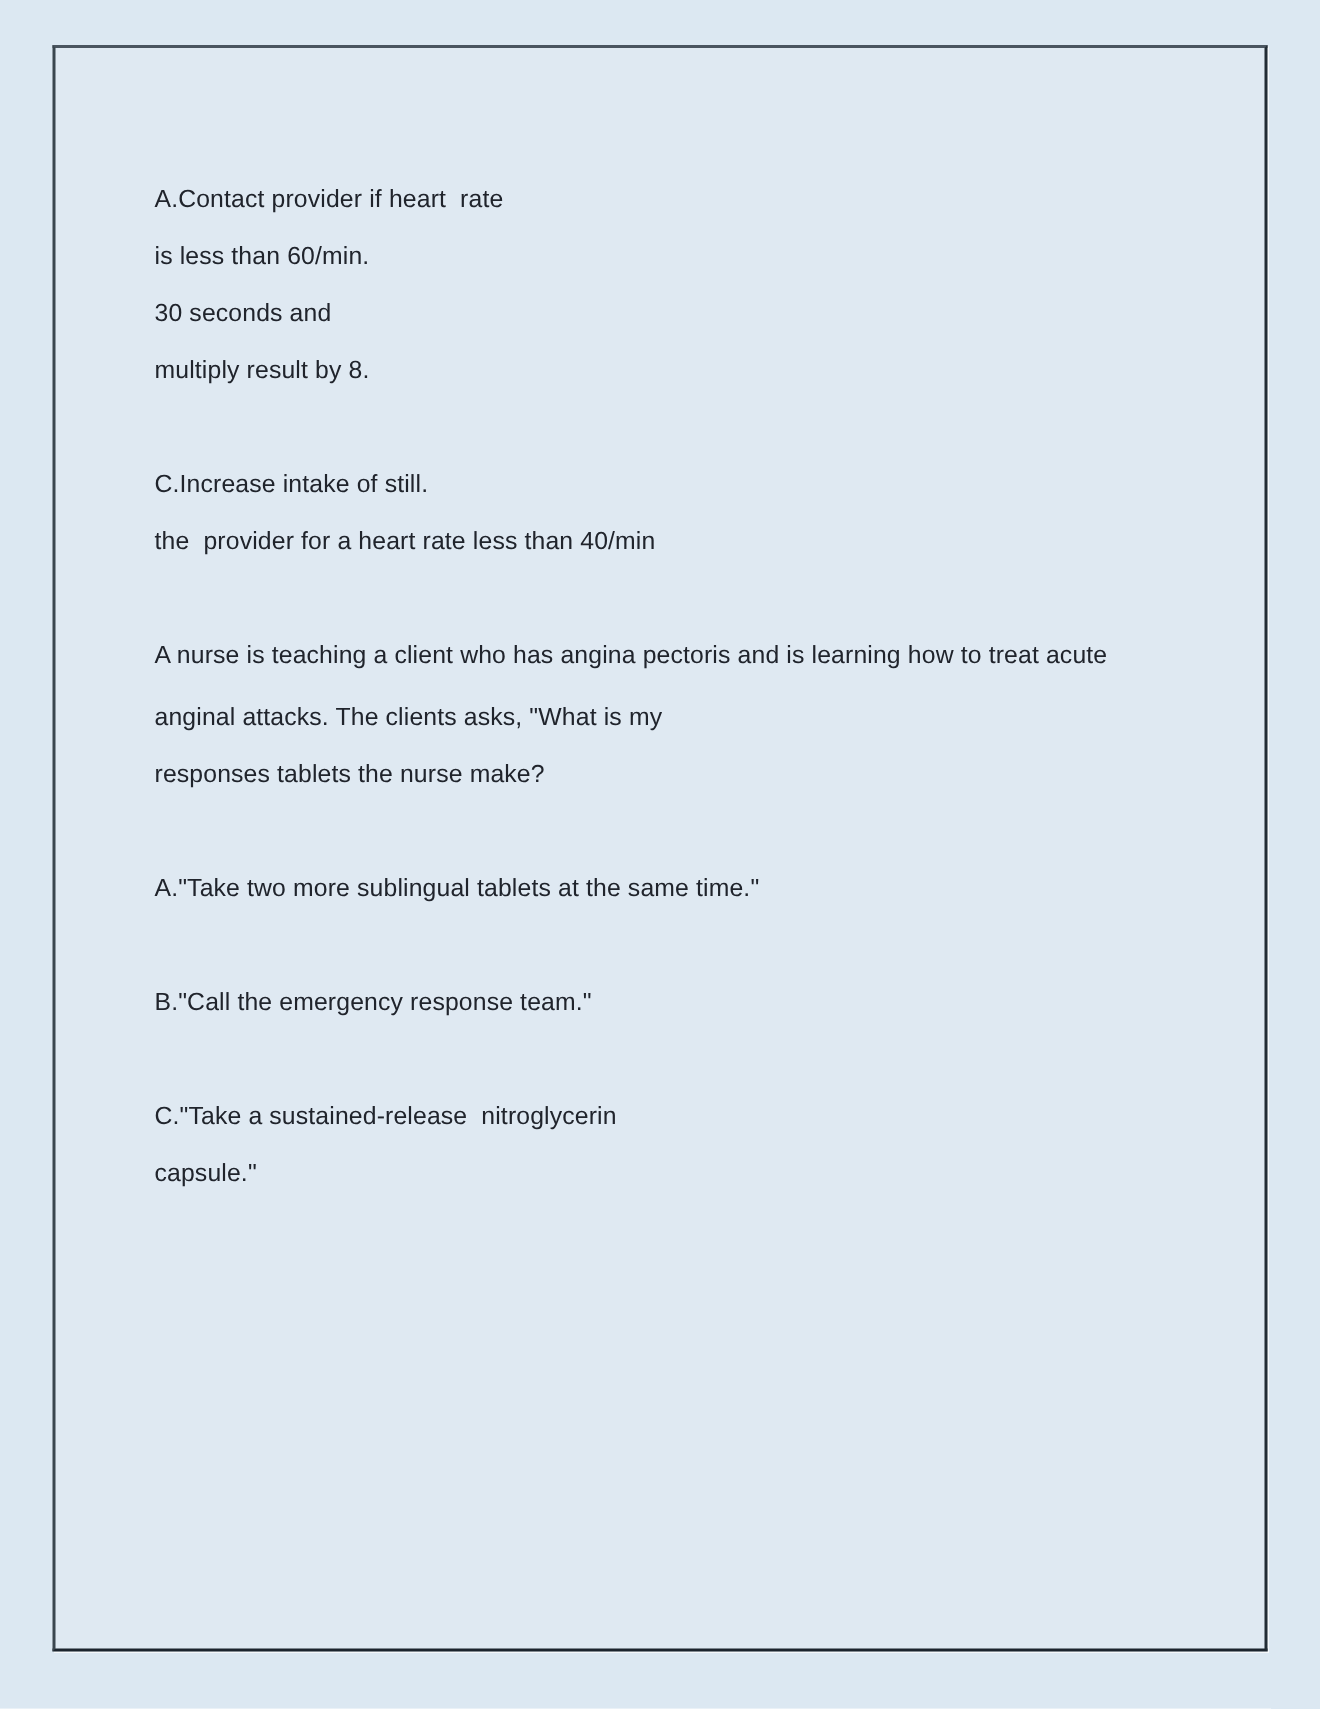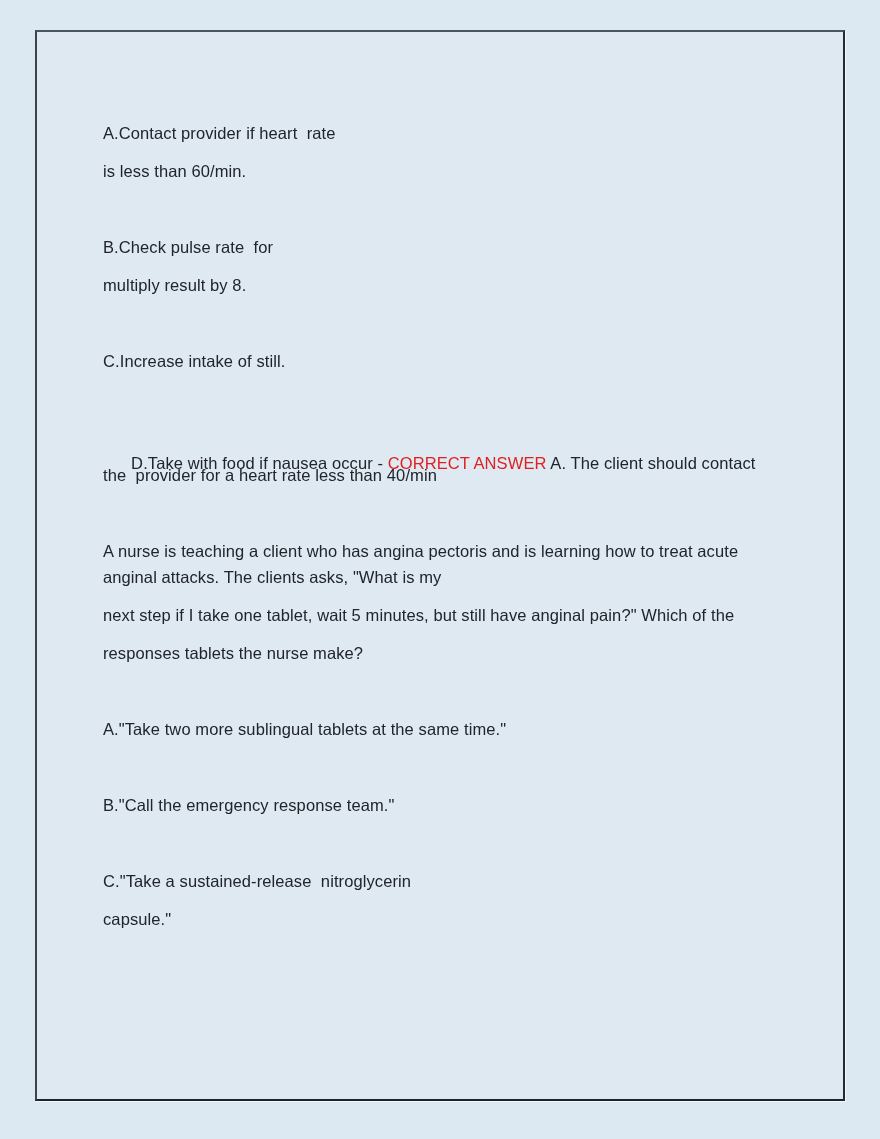--- a/index.html
+++ b/index.html
@@ -31,47 +31,43 @@
   .text-line {
     height: 26px;
     line-height: 26px;
     font-size: 16.5px;
     color: #20242c;
     white-space: pre;
     letter-spacing: 0.1px;
   }
   .g-para  { margin-top: 12px; }
   .g-blank { margin-top: 50px; }
-  .g-wrap  { margin-top: 0; }
+  .g-wrap  { margin-top: 15px; }
   .correct-answer {
     color: #e02020;
   }
 </style>
 </head>
 <body>
 
 <div class="canvas">
   <div class="page">
 
     <div class="text-line">A.Contact provider if heart  rate</div>
     <div class="text-line g-para">is less than 60/min.</div>
 
-    <div class="text-line g-blank">B.Check pulse rate  for</div>
+    <div class="text-line g-para">30 seconds and</div>
     <div class="text-line g-para">multiply result by 8.</div>
 
     <div class="text-line g-blank">C.Increase intake of still.</div>
 
-    <div class="text-line g-blank">
-      <span>D.Take with food if nausea occur - </span><span class="correct-answer">CORRECT ANSWER</span><span> A. The client should contact</span>
-    </div>
     <div class="text-line g-para">the  provider for a heart rate less than 40/min</div>
 
     <div class="text-line g-blank">A nurse is teaching a client who has angina pectoris and is learning how to treat acute</div>
     <div class="text-line g-wrap">anginal attacks. The clients asks, "What is my</div>
-    <div class="text-line g-para">next step if I take one tablet, wait 5 minutes, but still have anginal pain?" Which of the</div>
     <div class="text-line g-para">responses tablets the nurse make?</div>
 
     <div class="text-line g-blank">A."Take two more sublingual tablets at the same time."</div>
 
     <div class="text-line g-blank">B."Call the emergency response team."</div>
 
     <div class="text-line g-blank">C."Take a sustained-release  nitroglycerin</div>
     <div class="text-line g-para">capsule."</div>
 
   </div>

